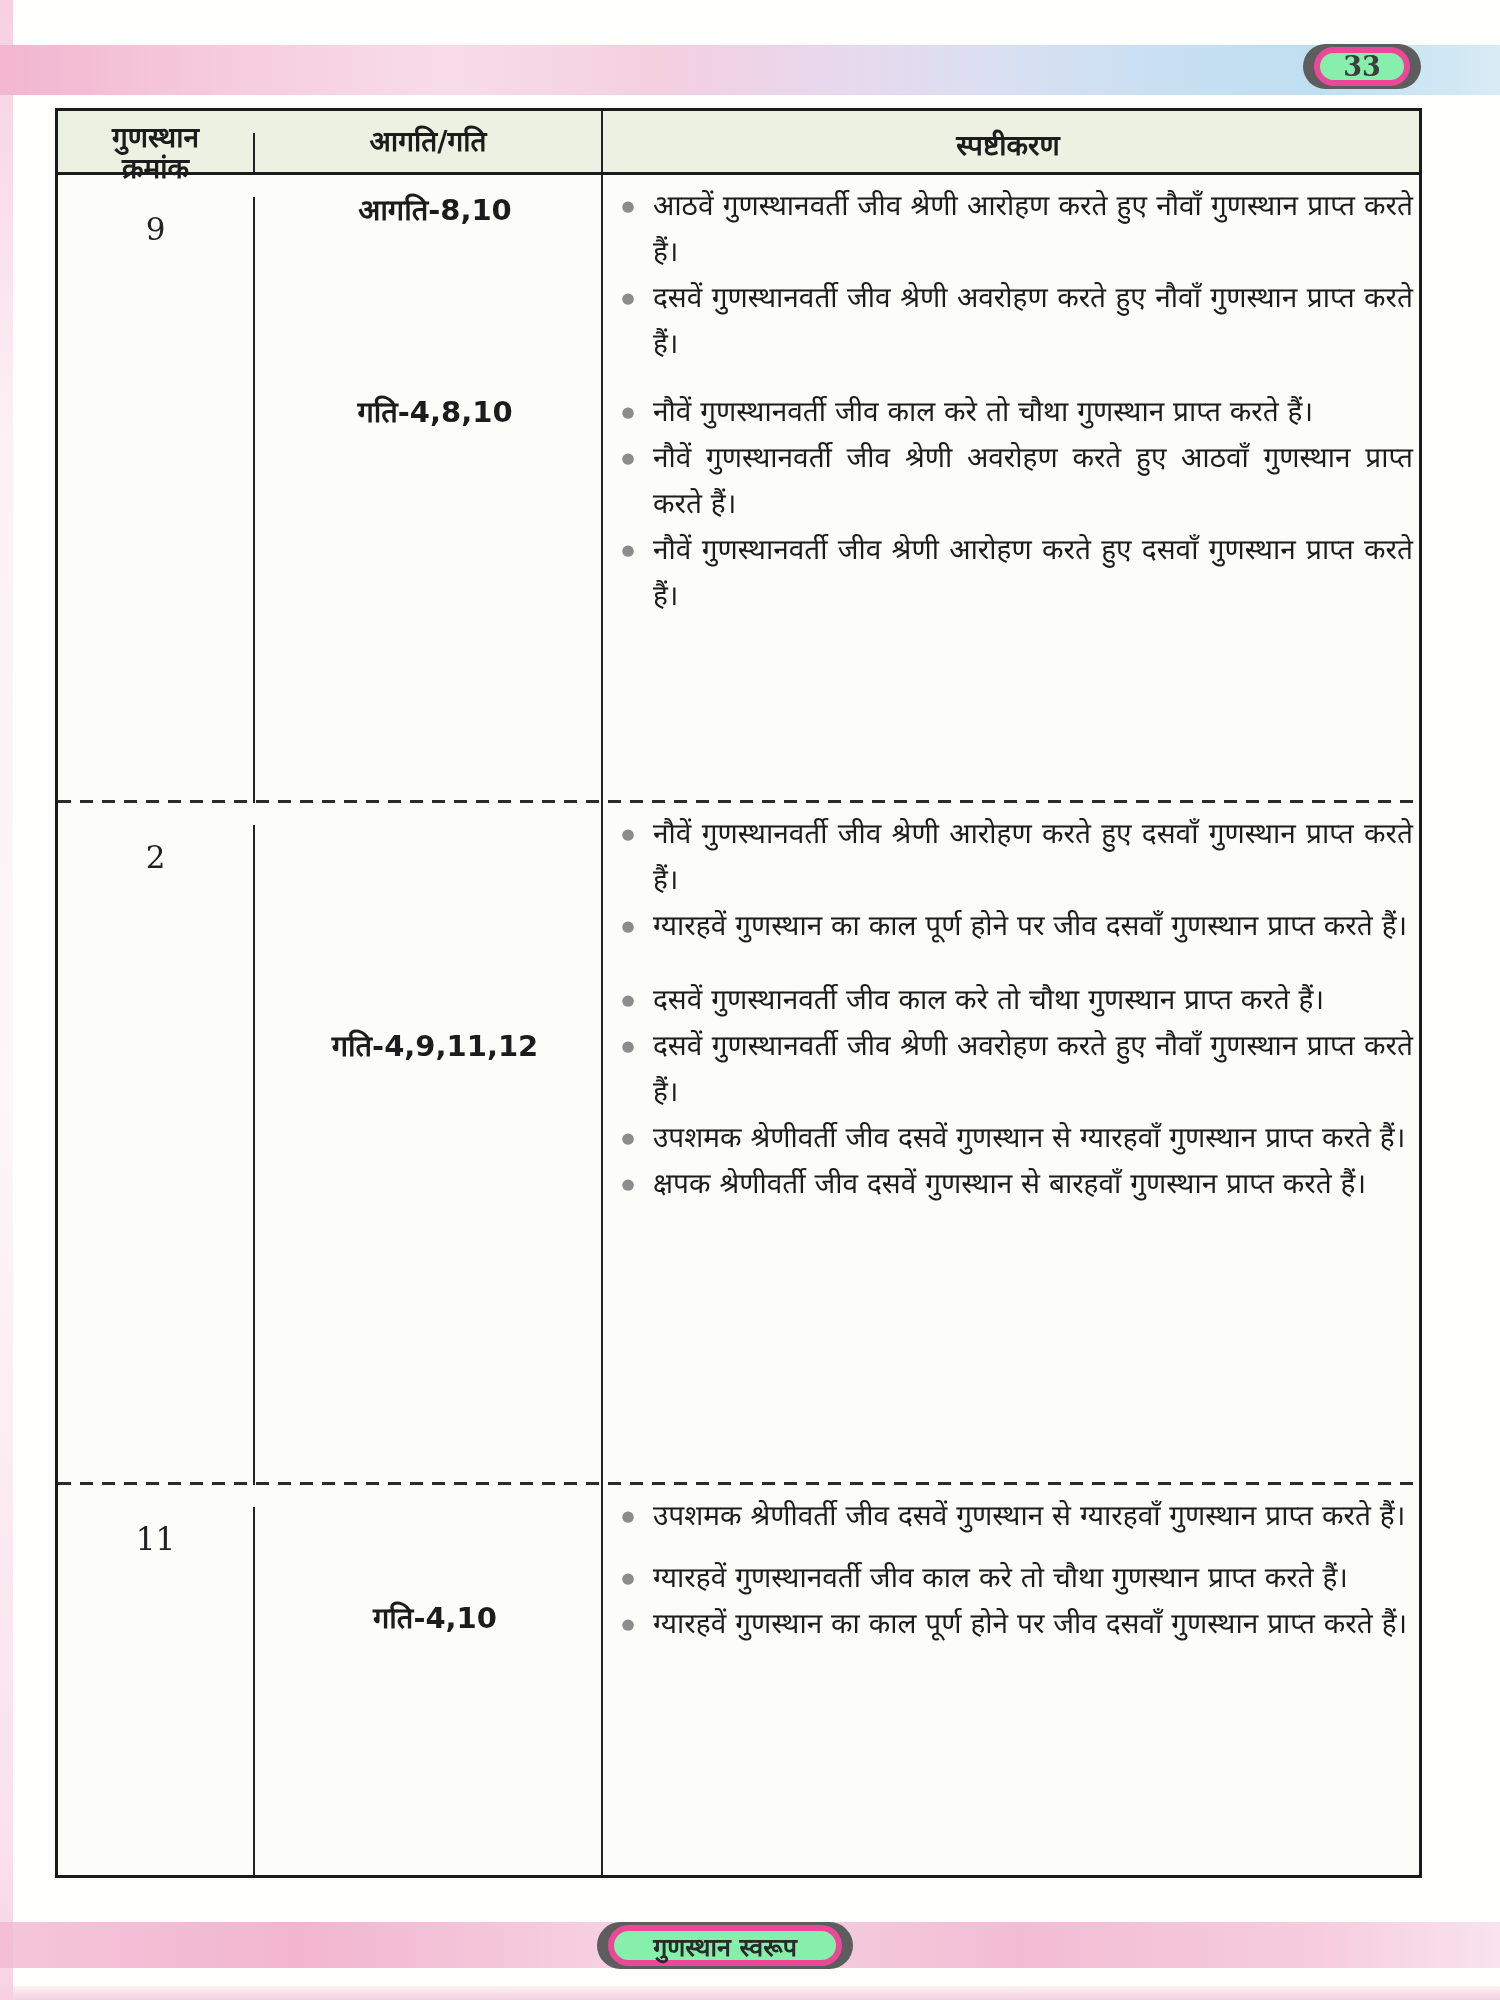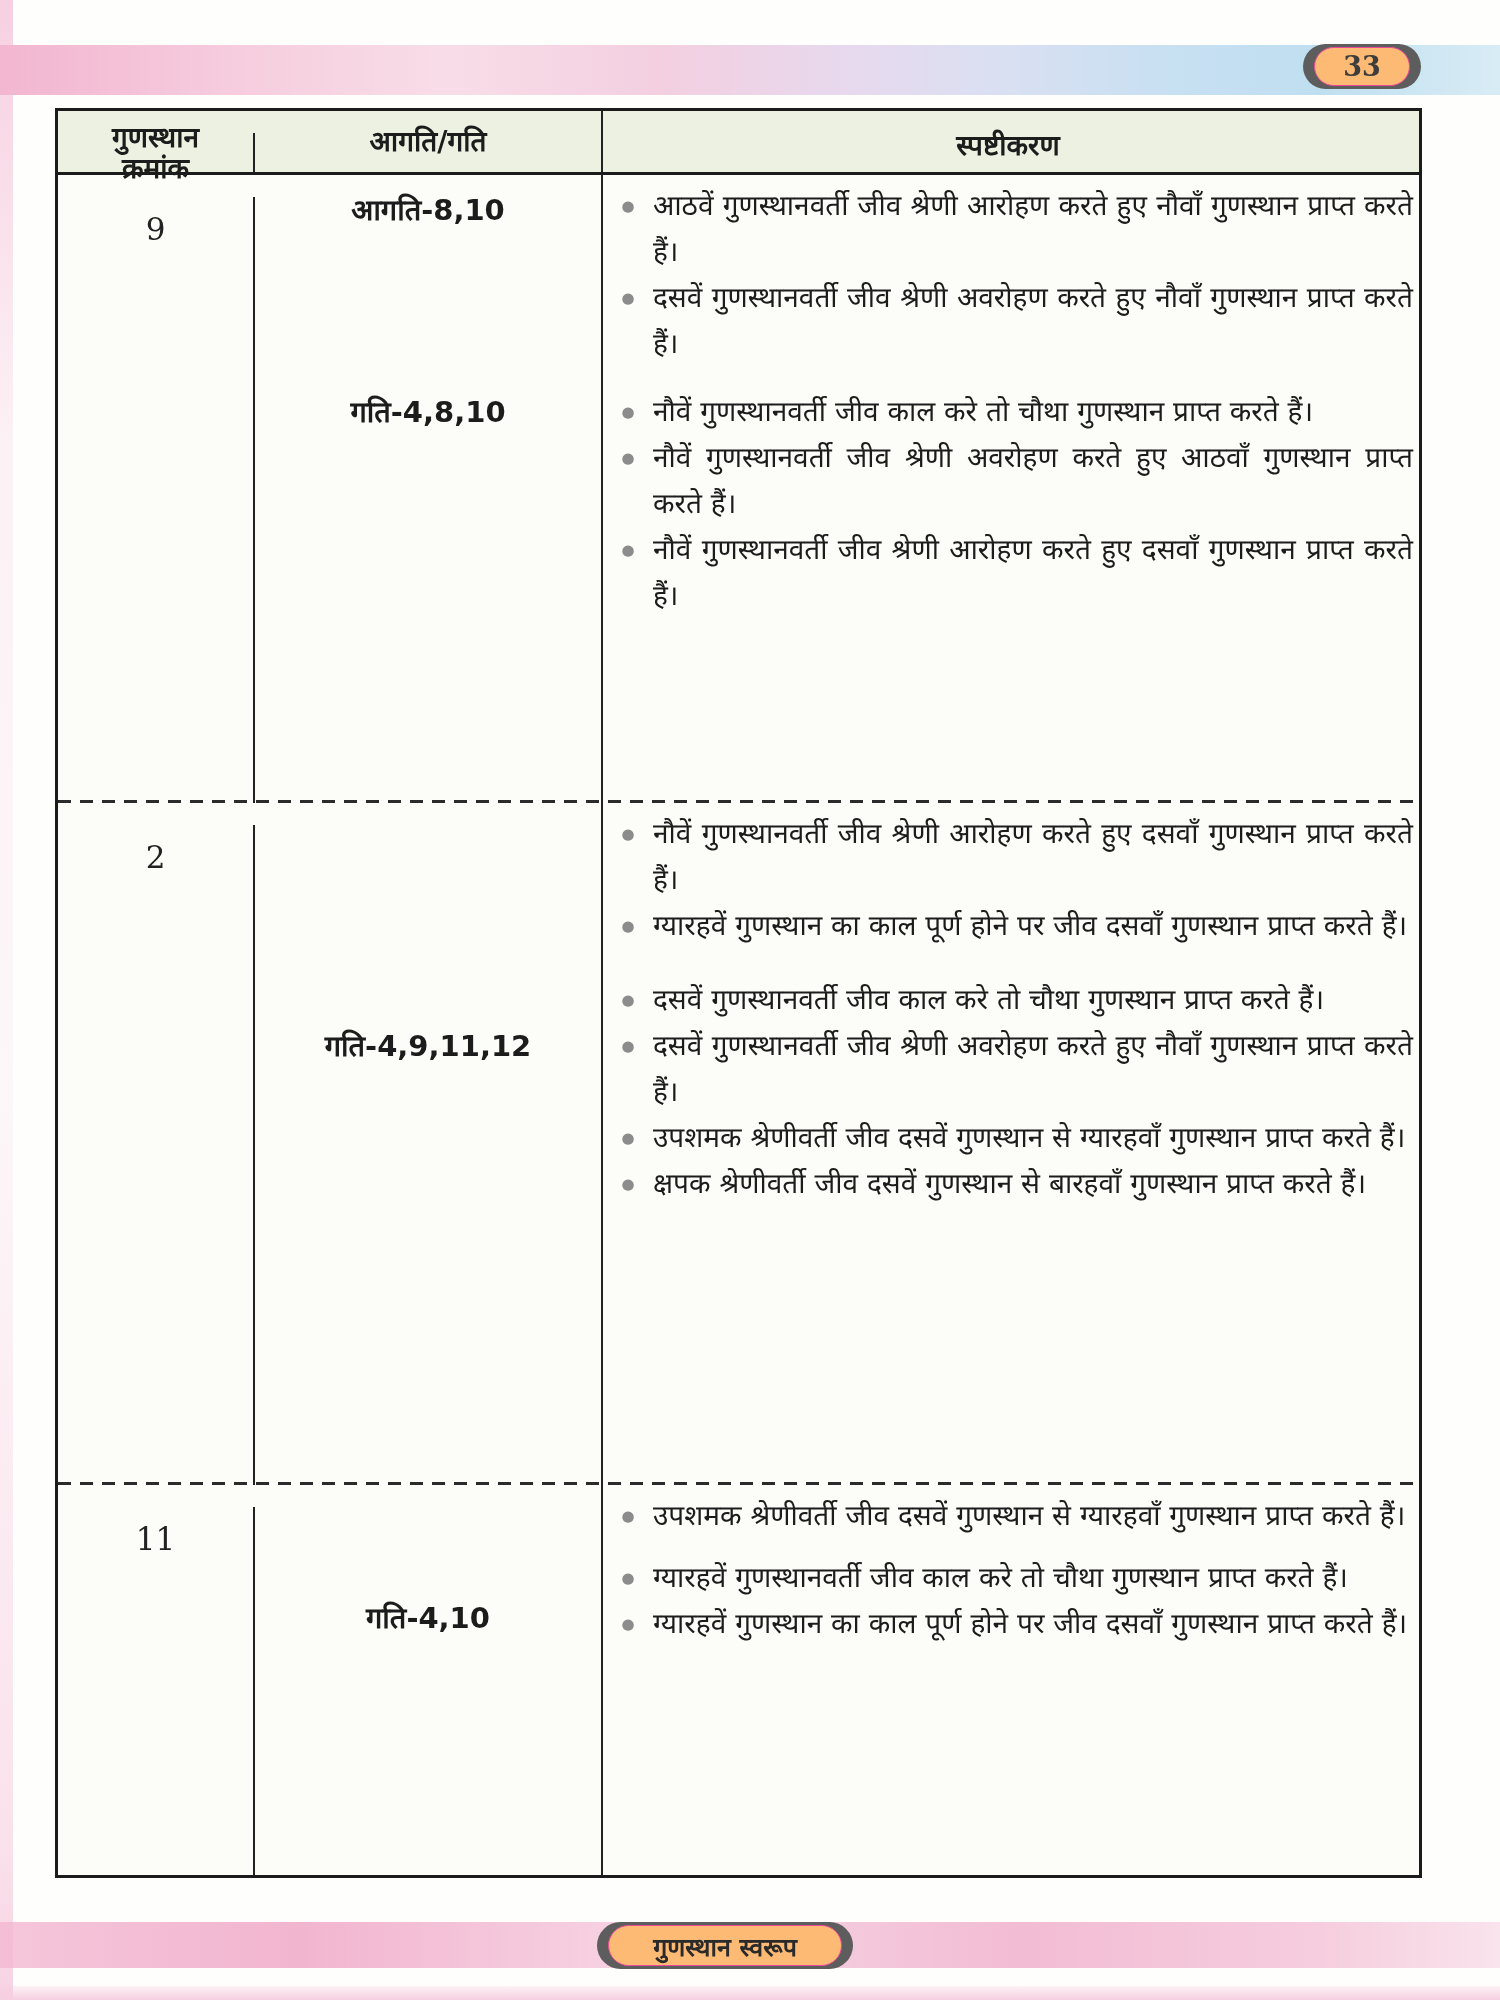--- a/index.html
+++ b/index.html
@@ -16,21 +16,21 @@
       #f6cdde 88%,#f9e3ec 100%);}
   .edge-left{position:absolute;left:0;top:0;width:13px;height:2000px;
     background:linear-gradient(180deg,rgba(243,183,210,.65) 0%,rgba(243,183,210,.18) 22%,
       rgba(243,183,210,.10) 55%,rgba(243,183,210,.40) 92%,rgba(243,183,210,.60) 100%);}
   .edge-bottom{position:absolute;left:0;top:1986px;width:1500px;height:14px;
     background:linear-gradient(180deg,rgba(246,205,222,.25),#f6cfe0);}
 
   
   .badge{position:absolute;background:#5d5d5d;border-radius:999px;
     padding:3px 11px;box-sizing:border-box;display:flex;align-items:center;justify-content:center;}
-  .badge .inner{background:#fdba74;border:1px solid #ec4899;border-radius:999px;
+  .badge .inner{background:#86efac;border:6px solid #ec4899;border-radius:999px;
     display:flex;align-items:center;justify-content:center;width:100%;height:100%;box-sizing:border-box;text-align:center;}
   .badge-page{left:1303px;top:44px;width:118px;height:45px;}
   .badge-page .inner{font-family:"DejaVu Serif",serif;font-weight:bold;font-size:27px;color:#3d3d3d;}
   .badge-footer{left:597px;top:1922px;width:256px;height:47px;}
   .badge-footer .inner{font-size:25px;font-weight:bold;color:#2a2a2a;}
 
   
   .tbl{position:absolute;left:55px;top:108px;width:1367px;height:1770px;
     box-sizing:border-box;border:3px solid #1b1b1b;background:#fcfcf8;
     display:flex;flex-direction:column;}
@@ -40,21 +40,21 @@
       display:flex;justify-content:center;margin-top:22px;}
   .c2{width:348px;border-right:2px solid #222;box-sizing:border-box;position:relative;}
   .c3{flex:1;box-sizing:border-box;padding:8px 6px 0 0;}
   .thead .c1,.thead .c2,.thead .c3{display:flex;align-items:center;justify-content:center;}
   .hlabel{font-weight:bold;font-size:28px;line-height:31px;text-align:center;}
   .hlabel.wrap{width:150px;}
 
   .rownum{font-family:"DejaVu Serif",serif;font-size:31px;color:#222;
     padding-top:14px;}
   .glabel{position:absolute;left:0;width:100%;text-align:center;
-    font-weight:bold;font-size:29px;white-space:nowrap;}
+    font-weight:bold;font-size:29px;white-space:nowrap;padding-left:7px;}
 
   .bullet{display:flex;line-height:46px;font-size:28px;}
   .bullet .dot{width:50px;min-width:50px;text-align:center;color:#8c8c8c;
     font-size:15px;line-height:46px;}
   .bullet .btxt{flex:1;text-align:justify;}
   .gap22{margin-top:22px;}
   .gap28{margin-top:28px;}
   .gap16{margin-top:16px;}
 
   .dash-sep{position:absolute;left:0;right:0;height:3px;z-index:5;

